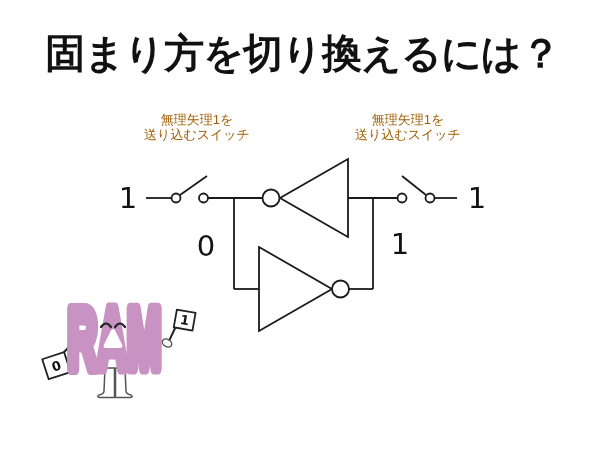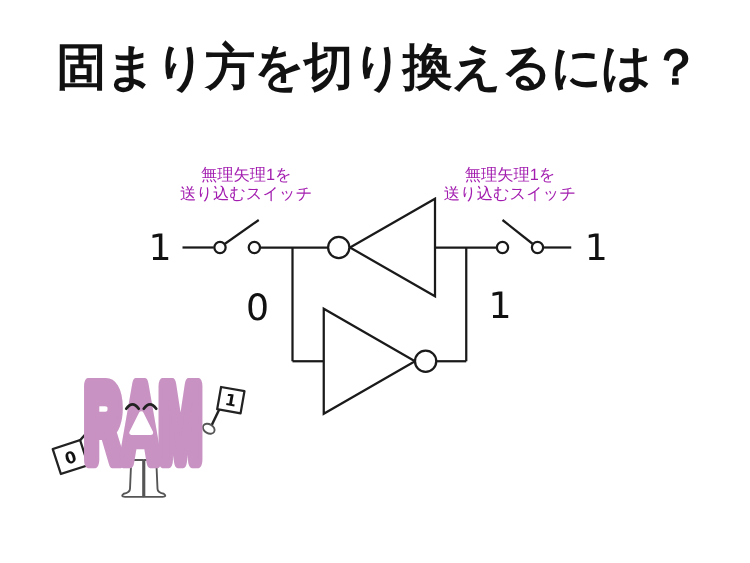--- a/index.html
+++ b/index.html
@@ -7,22 +7,22 @@
     width:600px;height:450px;position:relative;background:#ffffff;
     font-family:"Liberation Sans","DejaVu Sans",sans-serif;overflow:hidden;
   }
   .title{
     position:absolute;left:0;top:26px;width:537px;text-align:center;
     font-size:40px;font-weight:600;letter-spacing:-1px;color:#111;
     font-family:"Liberation Sans","DejaVu Sans",sans-serif;
     margin-left:34px;
   }
   .switch-label{
-    position:absolute;top:132px;width:160px;text-align:center;
-    font-size:13px;line-height:15px;color:#a21caf;font-weight:400;
+    position:absolute;top:112px;width:160px;text-align:center;
+    font-size:13px;line-height:15px;color:#a16207;font-weight:400;
   }
   .switch-label.left{left:117px;}
   .switch-label.right{left:328px;}
   .node-value{
     position:absolute;width:30px;text-align:center;
     font-family:"DejaVu Sans",sans-serif;font-size:29px;line-height:30px;color:#111;
   }
   .nv-left-input{left:113px;top:183px;}
   .nv-right-input{left:462px;top:183px;}
   .nv-left-node{left:191px;top:231px;}

